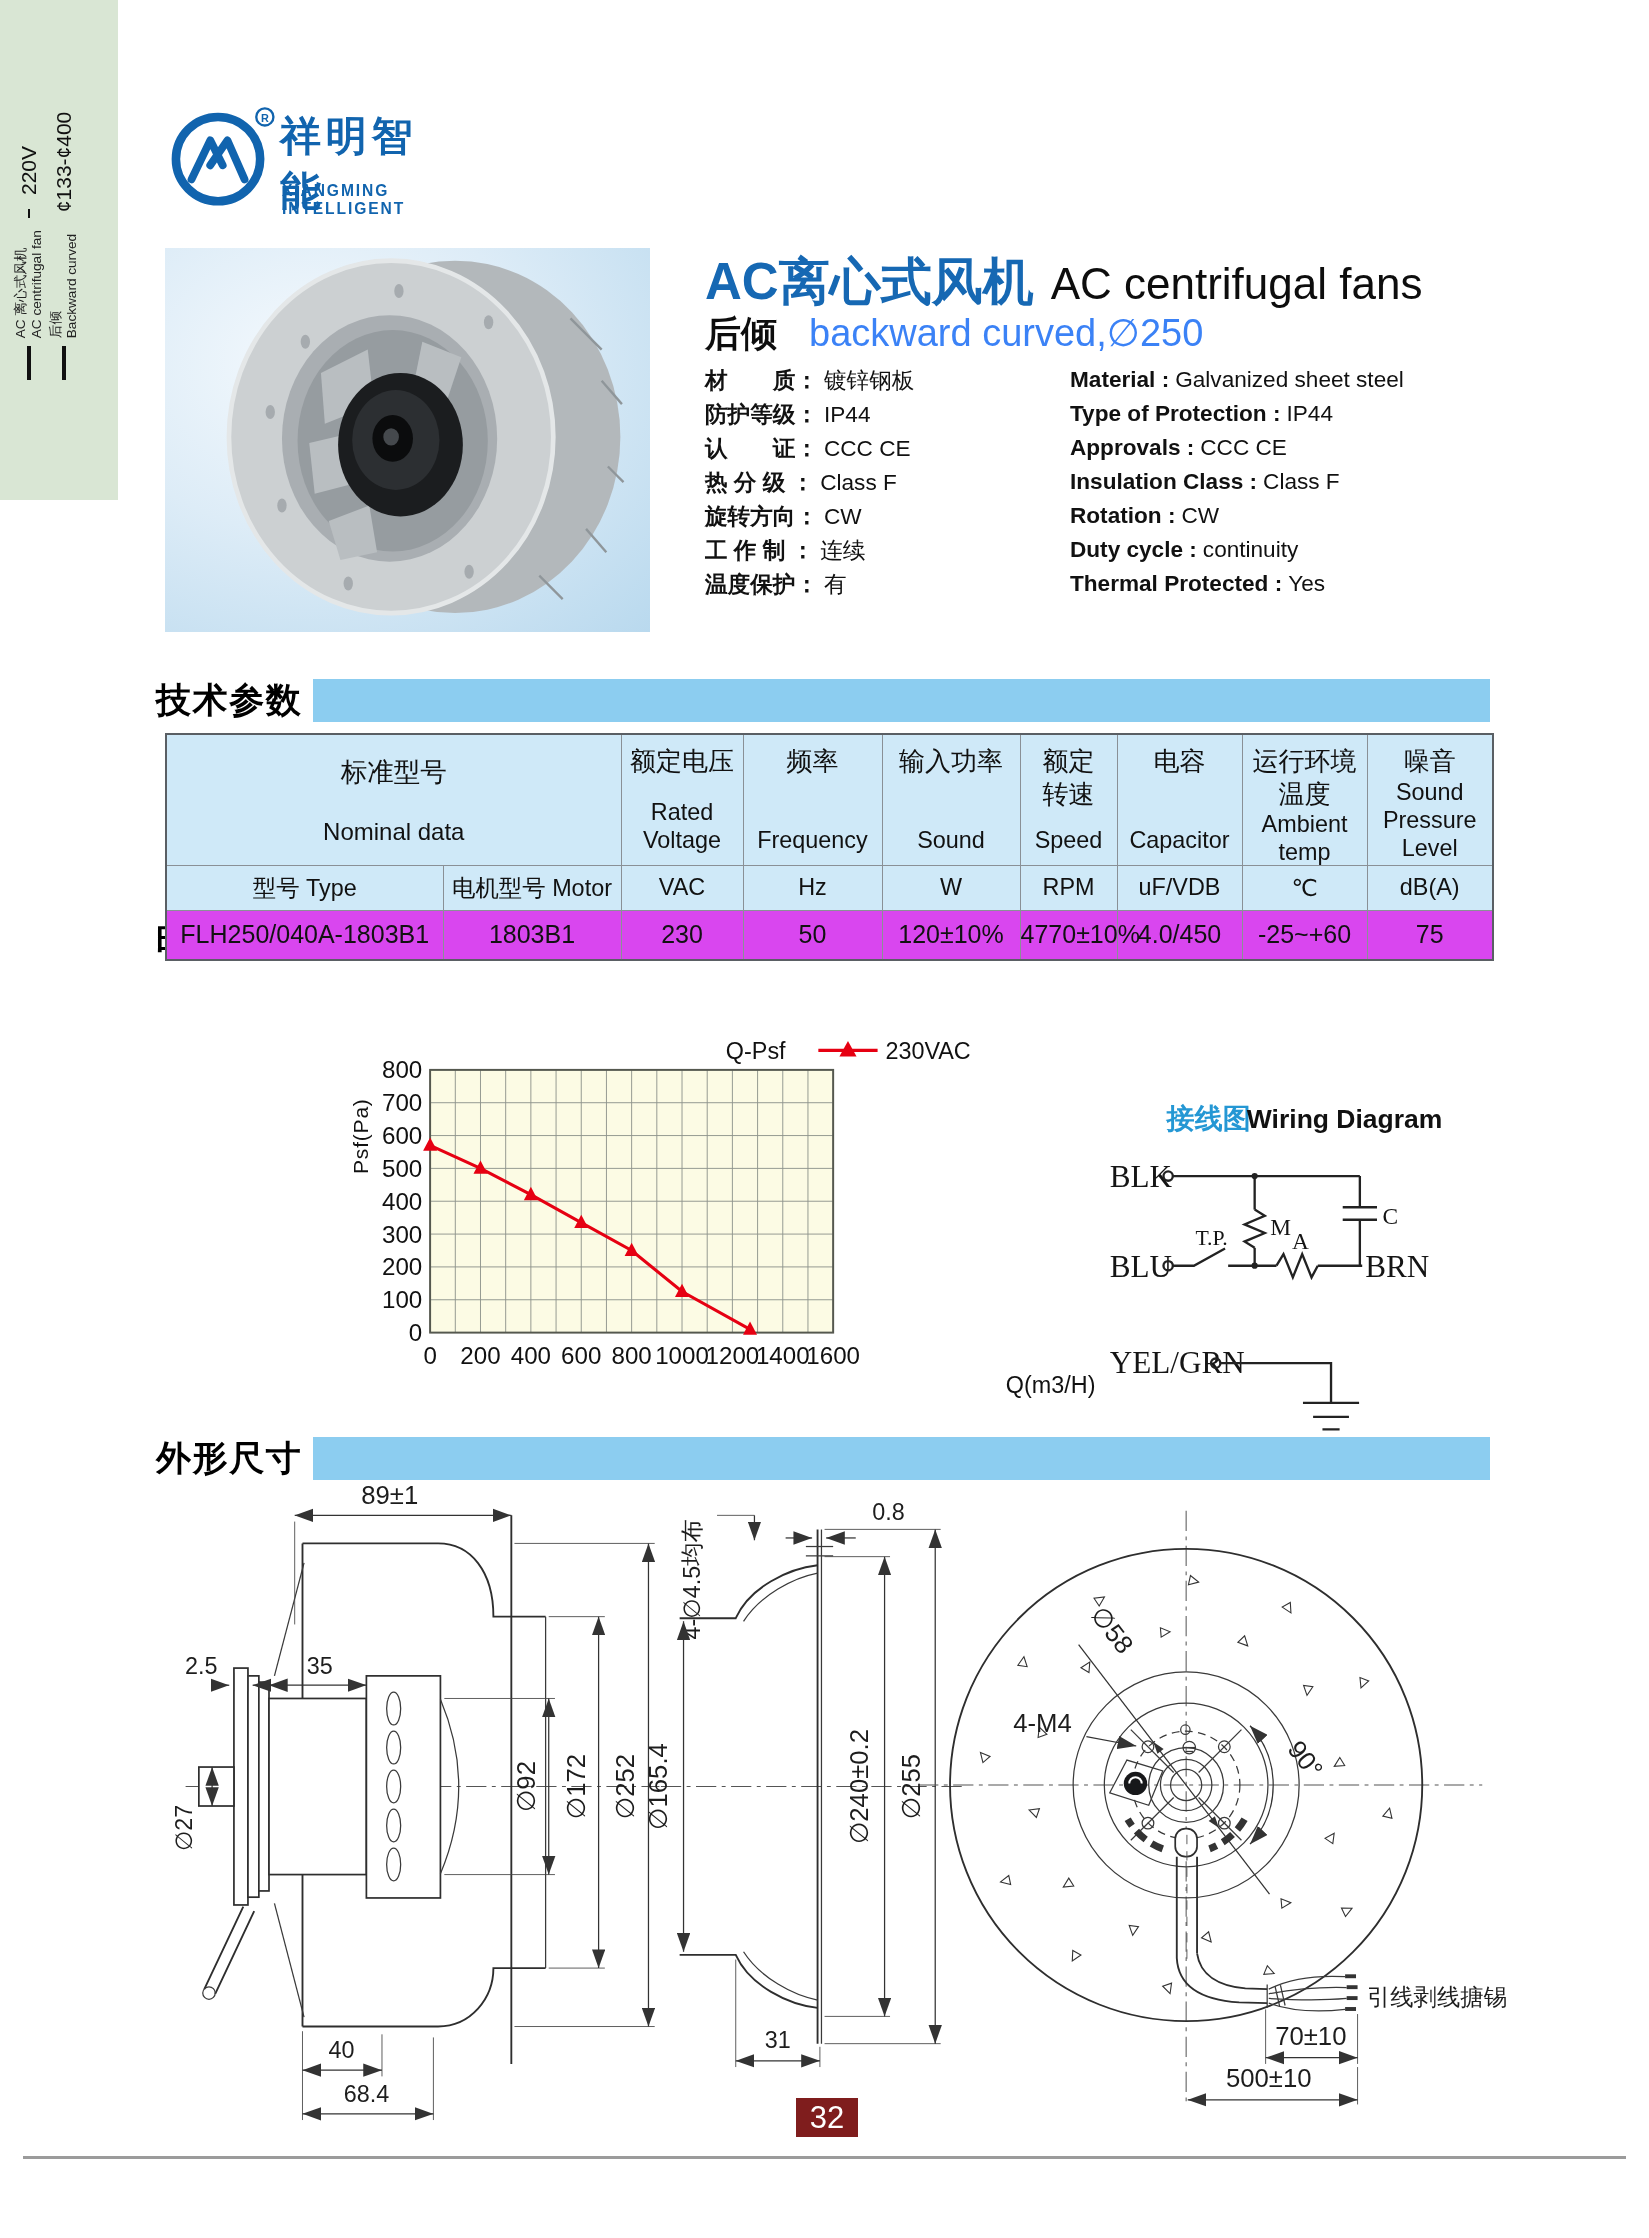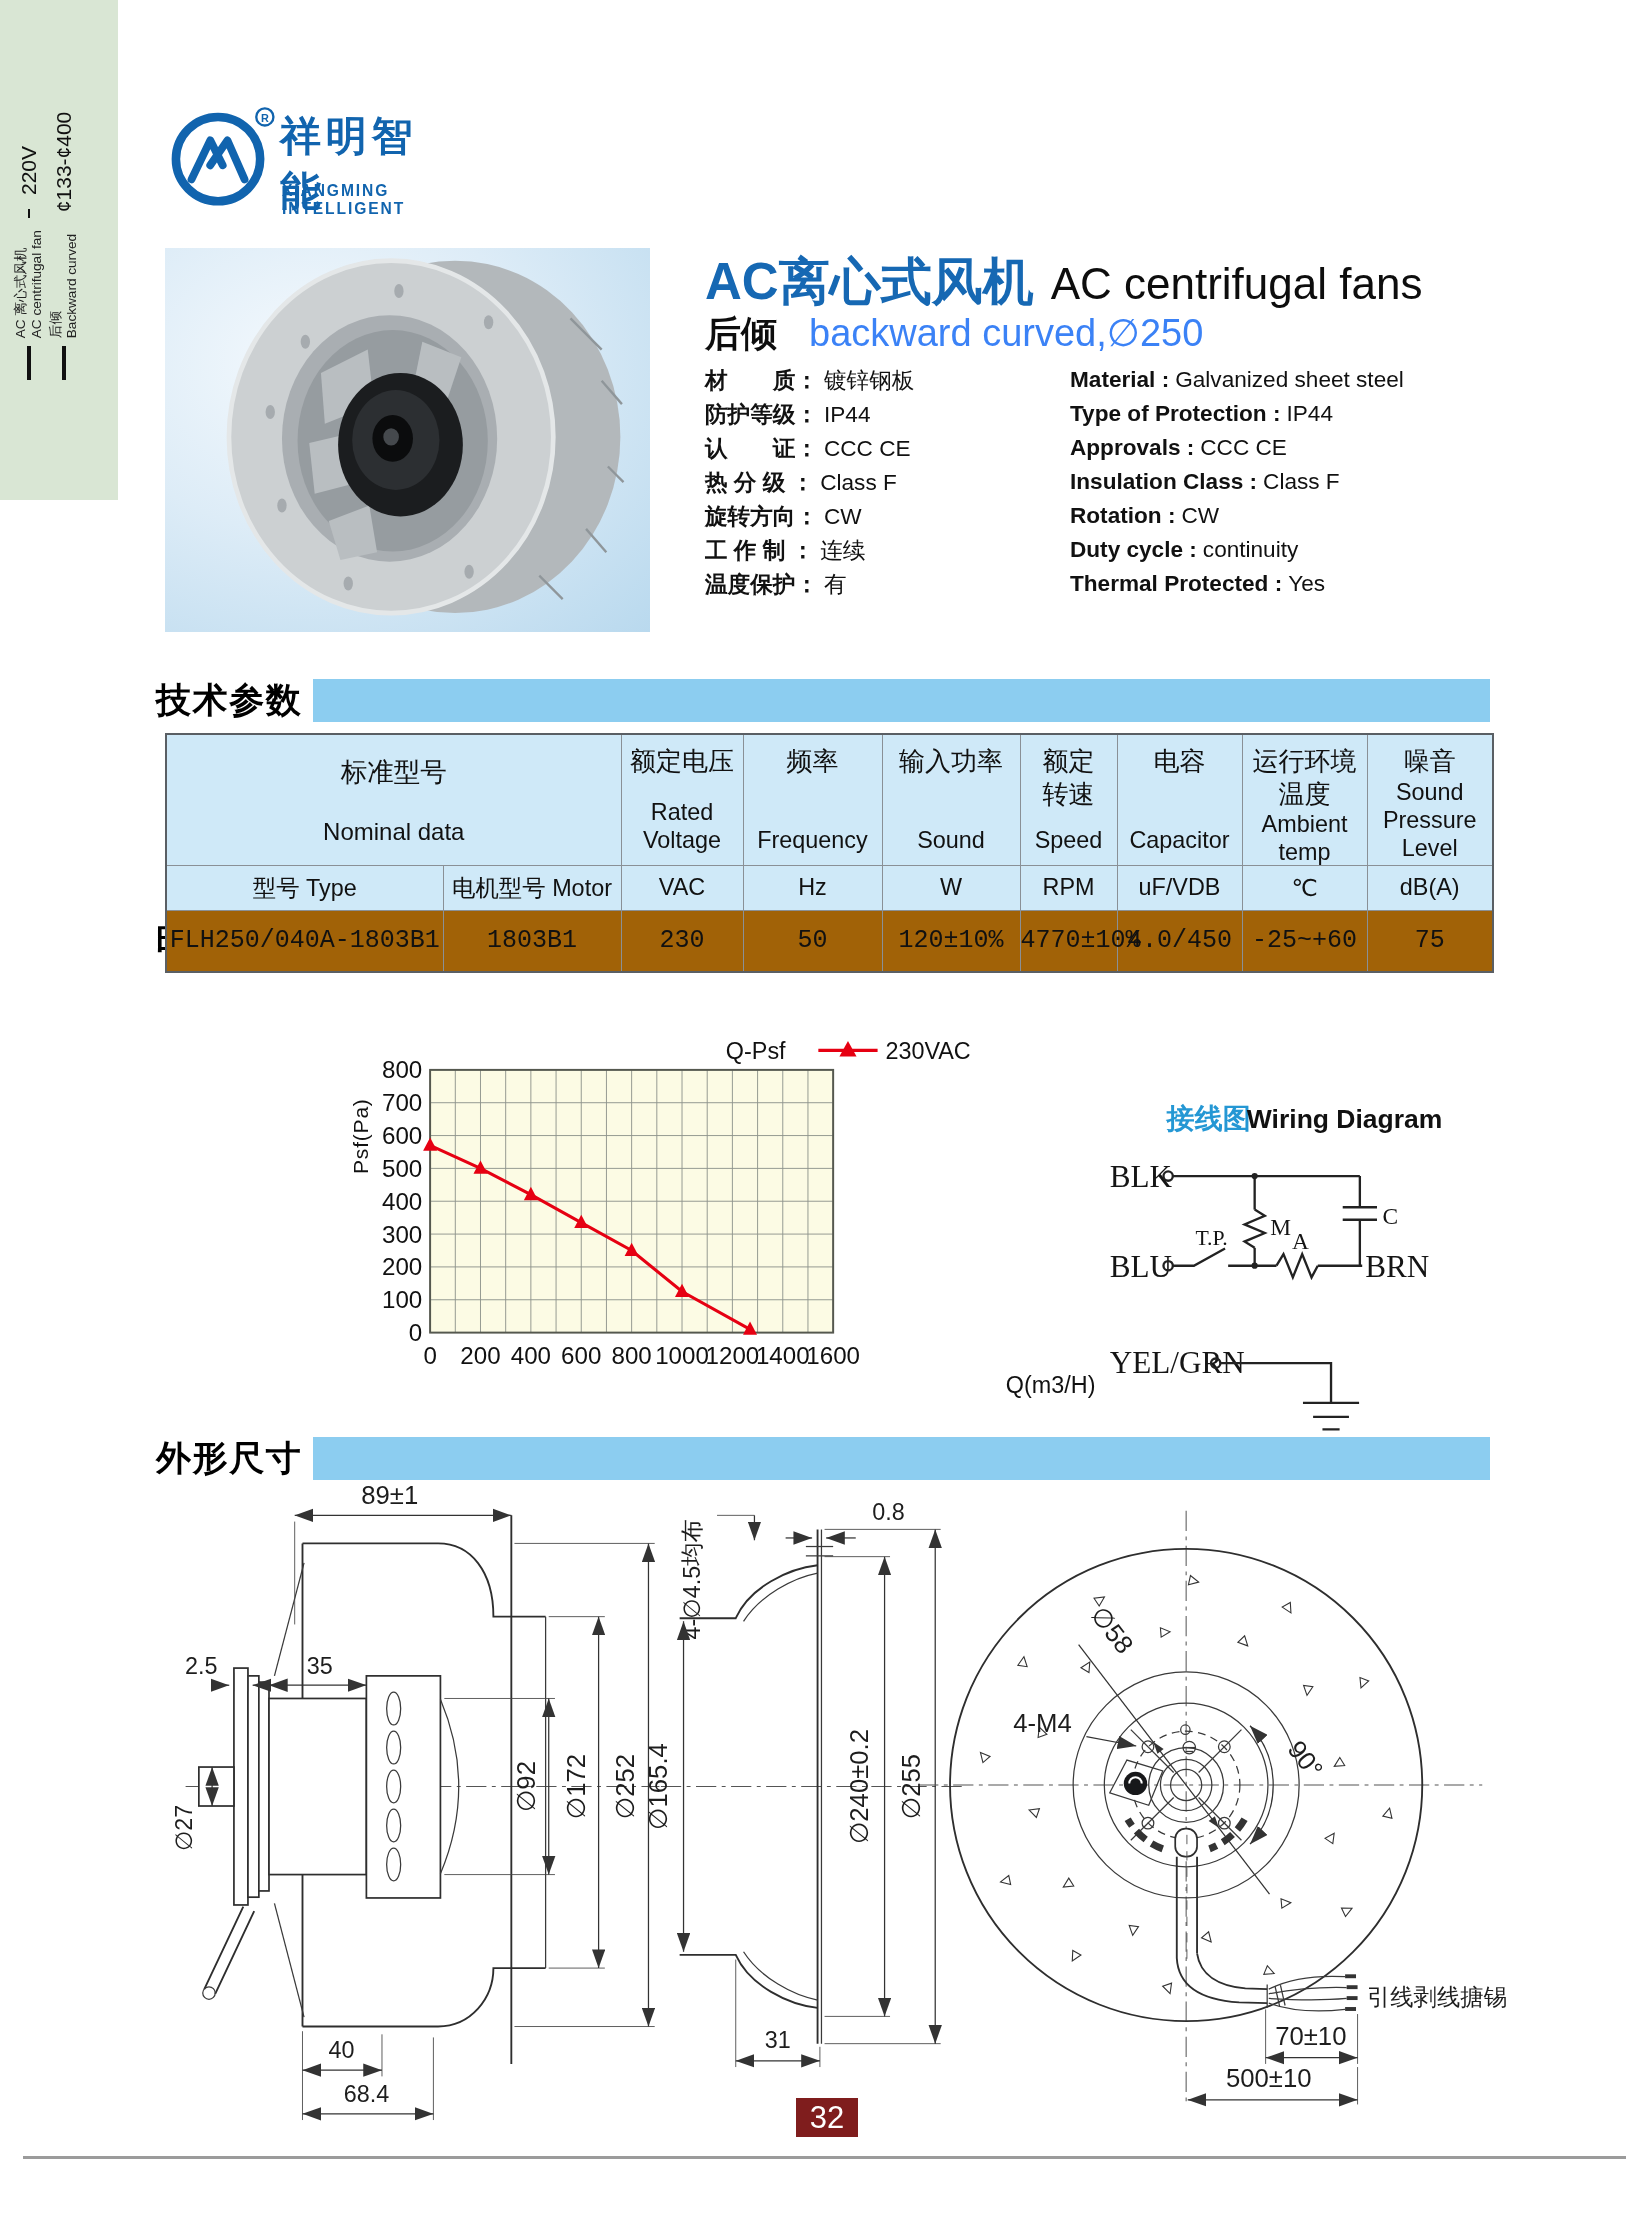--- a/index.html
+++ b/index.html
@@ -46,21 +46,21 @@
   .sec .t { font-size:35px; font-weight:bold; color:#000; white-space:pre; letter-spacing:1.6px; }
   .sec .bar { flex:1; height:43px; background:#8ccdf0; margin-left:11px; }
 
   
   table.params { position:absolute; left:165px; top:733px; width:1325px; border-collapse:collapse;
                  table-layout:fixed; text-align:center;padding-left:28px; }
   table.params td { border:1.6px solid #8a9096; }
   table.params { border:2.3px solid #5a5f64; }
   table.params tr.hr1 td { background:#cfe9f8; height:131px; vertical-align:middle; }
   table.params tr.hr2 td { background:#cfe9f8; height:45px; font-size:23.4px; }
-  table.params tr.dr td { background:#a16207; height:62px; font-size:25px;font-family:Liberation Mono, monospace; }
+  table.params tr.dr td { background:#d946ef; height:50px; font-size:25px; }
   .hcell { display:flex; flex-direction:column; justify-content:space-between; height:115px; padding:3.1px 1.6px; }
   .hcell .hcn { font-size:26px; white-space:pre-line; line-height:1.25; }
   .hcell .hen { font-size:23.4px; white-space:pre-line; line-height:1.2; }
   .nomcell { display:flex; flex-direction:column; justify-content:center; gap:28px; }
   .nomcell .hcn { font-size:26.5px; }
   .nomcell .hen { font-size:24px; }
 
   
   .ctxt  { font-size:30px; fill:#111; font-family:"Liberation Sans","DejaVu Sans",sans-serif; }
   .ctxt2 { font-size:27px; fill:#111; letter-spacing:1px; font-family:"Liberation Sans","DejaVu Sans",sans-serif; }

